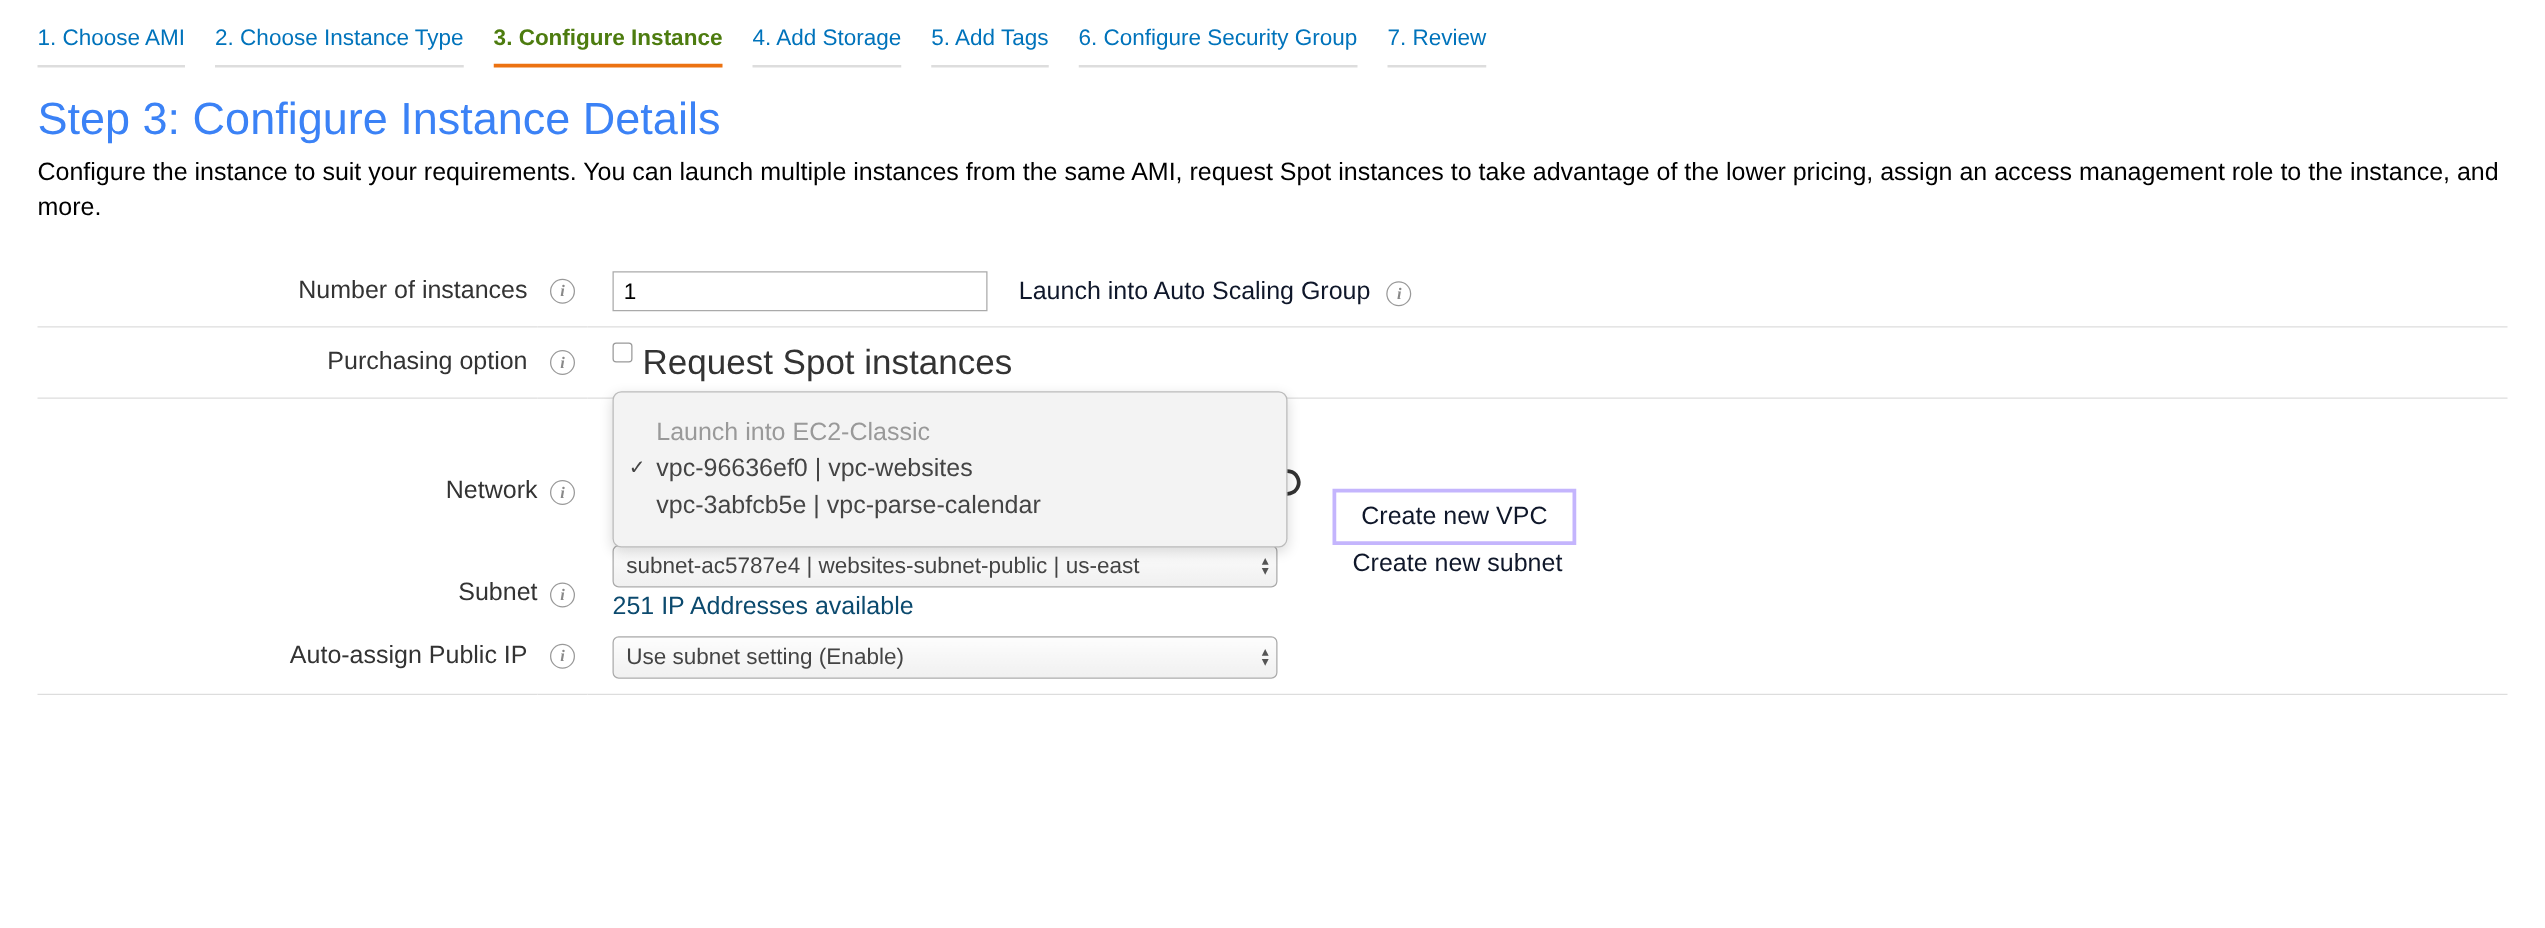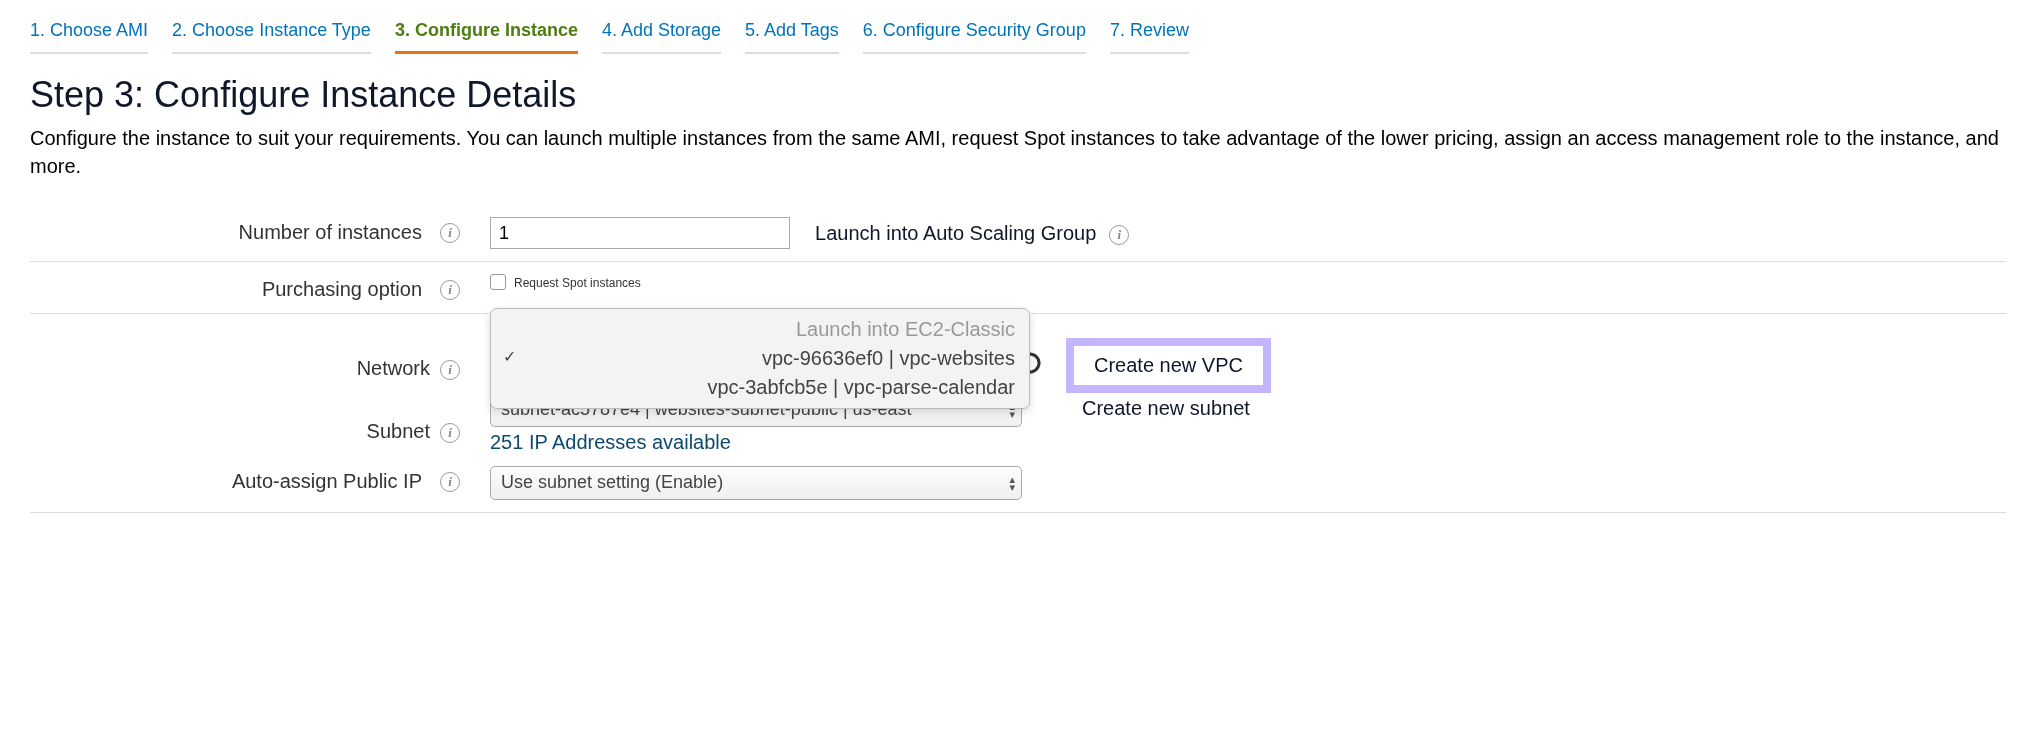--- a/index.html
+++ b/index.html
@@ -28,21 +28,21 @@
       white-space: nowrap;
     }
     .wizard-tab.active {
       color: #4d7c0f;
       font-weight: bold;
       border-bottom: 3px solid #ec7211;
     }
     h1.page-title {
       font-size: 36px;
       font-weight: 300;
-      color: #0f172a;
+      color: #3b82f6;
       margin-bottom: 8px;
     }
     .description {
       font-size: 20px;
       color: #000000;
       line-height: 1.4;
       margin-bottom: 25px;
     }
     .form-table {
       width: 100%;
@@ -97,23 +97,23 @@
       cursor: pointer;
       font-size: 20px;
     }
     .inline-link {
       display: inline-block;
       margin-left: 20px;
       vertical-align: middle;
     }
     .checkbox-wrap {
       display: inline-flex;
-      align-items: flex-end;
+      align-items: flex-start;
       gap: 8px;
-      font-size: 12px;
+      font-size: 28px;
     }
     .checkbox {
       width: 16px;
       height: 16px;
       border: 1px solid #999;
       border-radius: 3px;
     }
     .select-box {
       position: relative;
       display: inline-block;
@@ -144,23 +144,22 @@
     }
     .dropdown-popup {
       position: absolute;
       top: -30px;
       left: 0;
       width: 540px;
       background: #f3f3f3;
       border: 1px solid #bbb;
       border-radius: 7px;
       box-shadow: 0 3px 10px rgba(0,0,0,0.15);
-      padding: 6px 0;
+      padding: 18px 0;
       z-index: 10;
-      text-align: right;
     }
     .dropdown-item {
       padding: 3px 14px 3px 34px;
       font-size: 20px;
       color: #444;
       position: relative;
       cursor: pointer;
     }
     .dropdown-item.disabled {
       color: #999;
@@ -191,23 +190,24 @@
       display: inline-block;
       vertical-align: middle;
       margin: 0 4px 0 8px;
       font-size: 24px;
       font-weight: bold;
       cursor: pointer;
       color: #333;
     }
     .highlight-box {
       display: inline-block;
-      border: 8px solid #c4b5fd;
+      border: 3px solid #c4b5fd;
       padding: 8px 20px;
       vertical-align: middle;
+      margin-top: 48px;
     }
     .helper-text {
       font-size: 20px;
       color: #0c4a6e;
       margin-top: 4px;
     }
     .subnet-control-wrap {
       display: flex;
       align-items: flex-start;
       gap: 60px;

